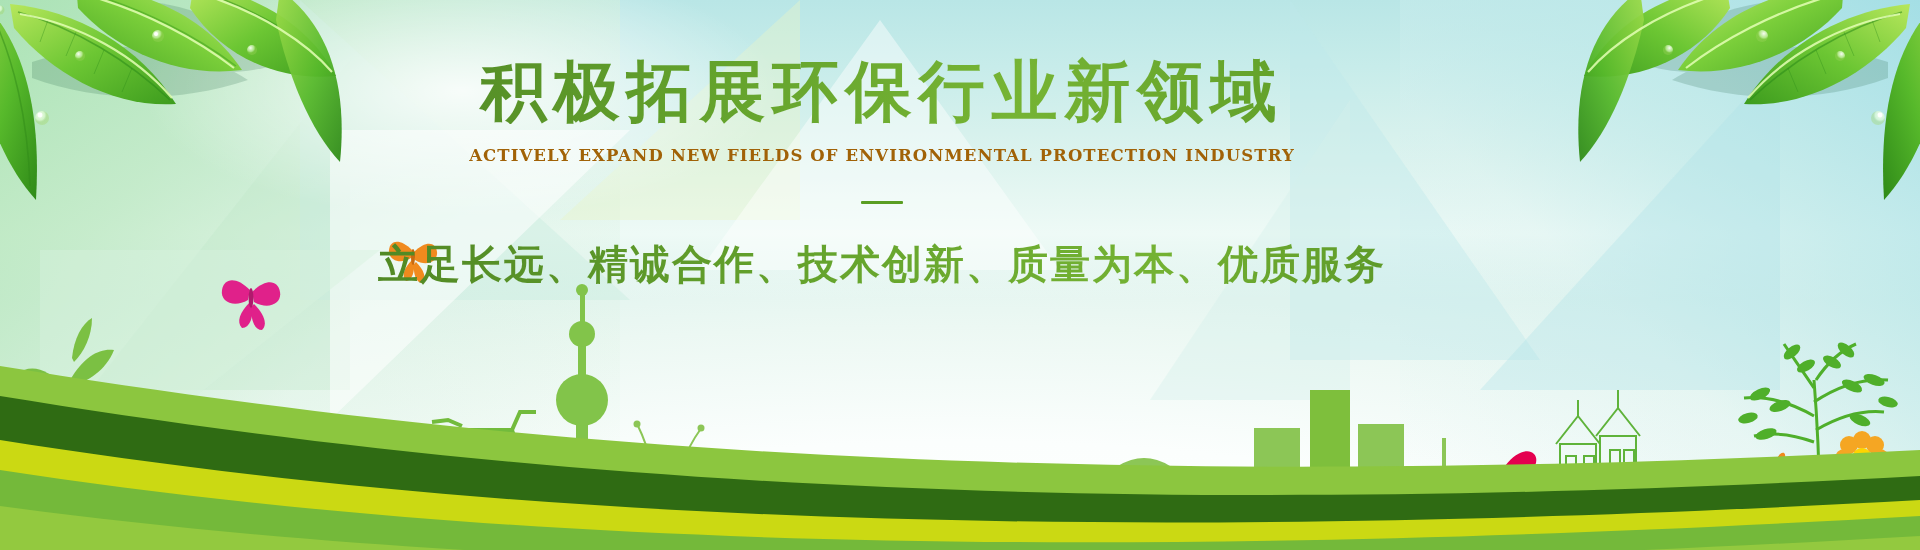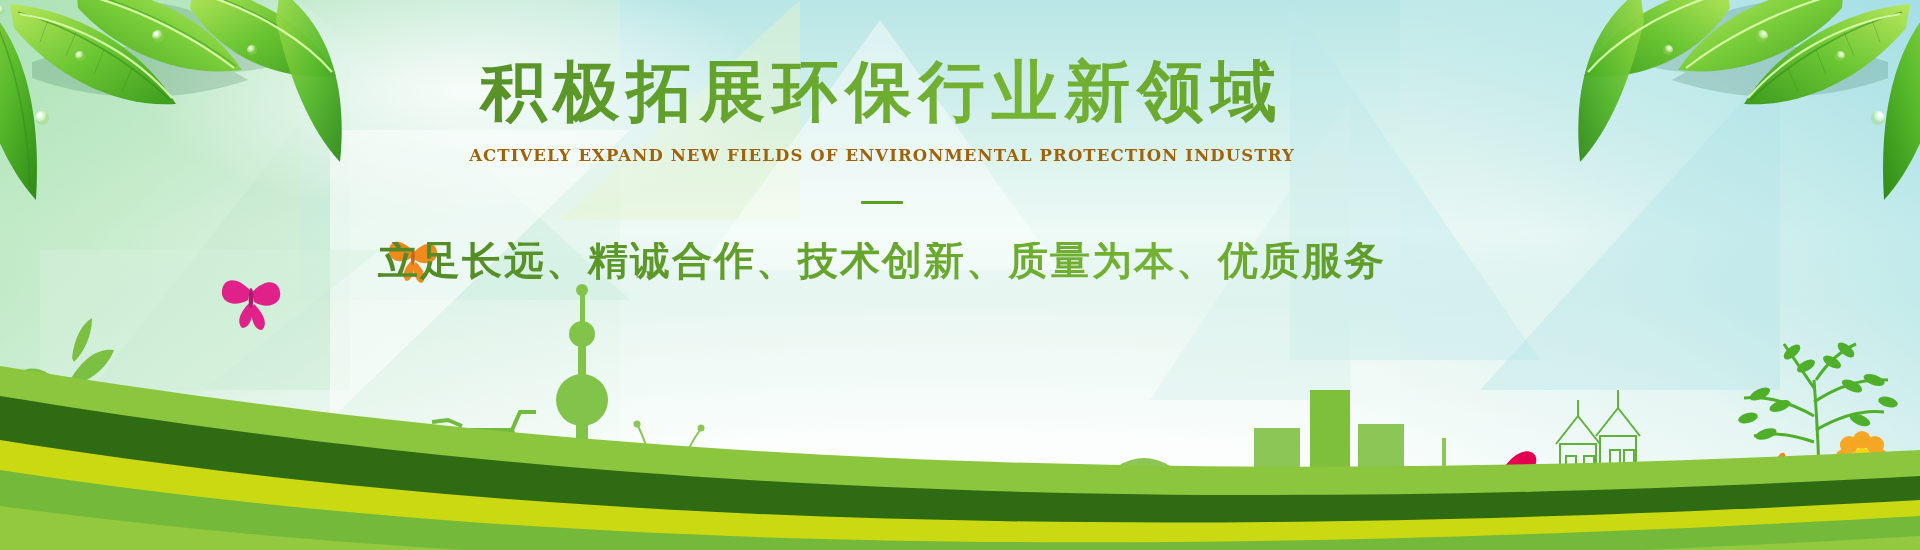--- a/index.html
+++ b/index.html
@@ -92,21 +92,21 @@
     color:#a16207;
   }
   .divider{
     width:42px;height:3px;
     background:#5a9e22;
     margin:36px auto 0 auto;
     border-radius:1px;
   }
   .slogan{
     margin:38px 0 0 0;
-    font-family:Liberation Mono, monospace;
+    font-family:Liberation Sans, sans-serif;
     font-size:40px;
     font-weight:bold;
     letter-spacing:2px;
     line-height:1.1;
     background:linear-gradient(100deg,#3f6f20 0%,#528a25 22%,#66a52d 48%,#74b233 66%,#4f8a22 88%,#3e6d1f 100%);
     -webkit-background-clip:text;
     background-clip:text;
     color:transparent;
     -webkit-text-fill-color:transparent;
   }

